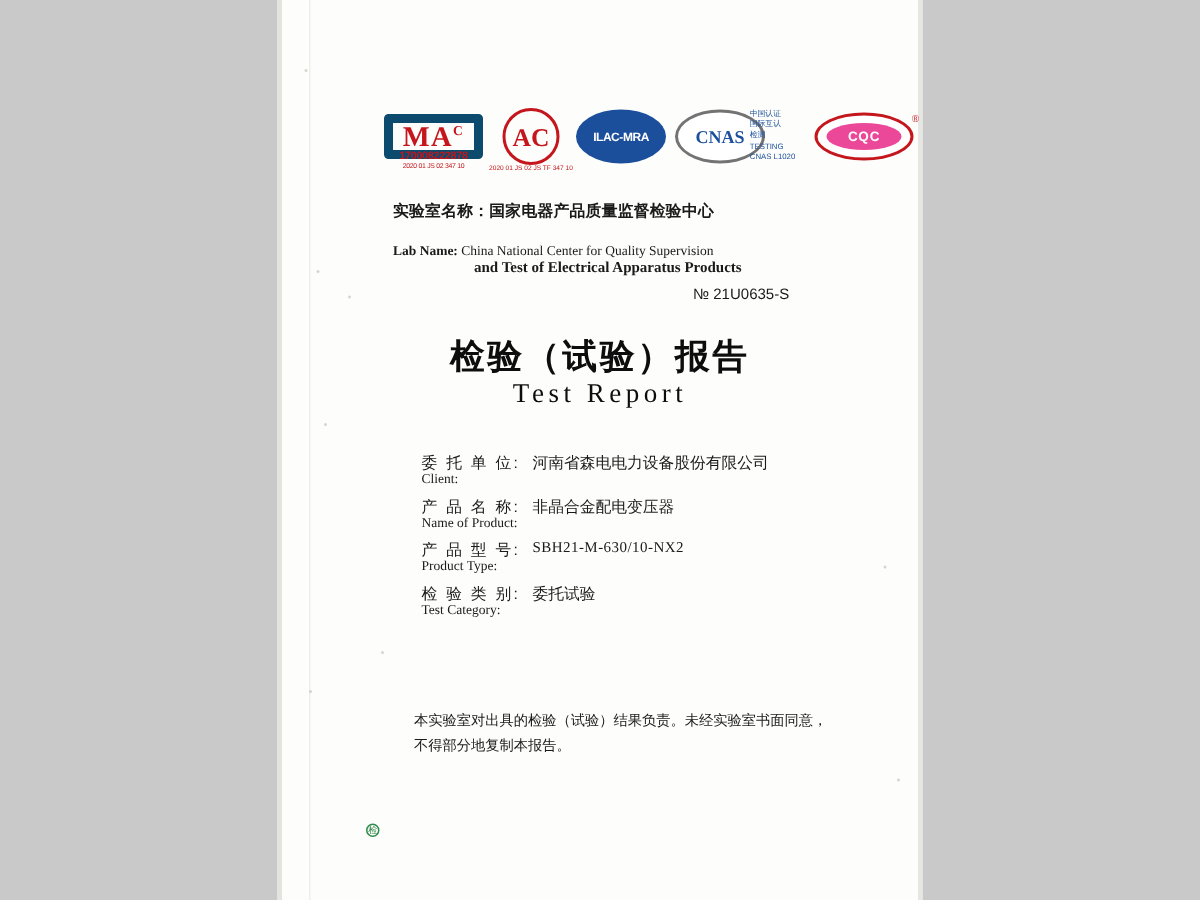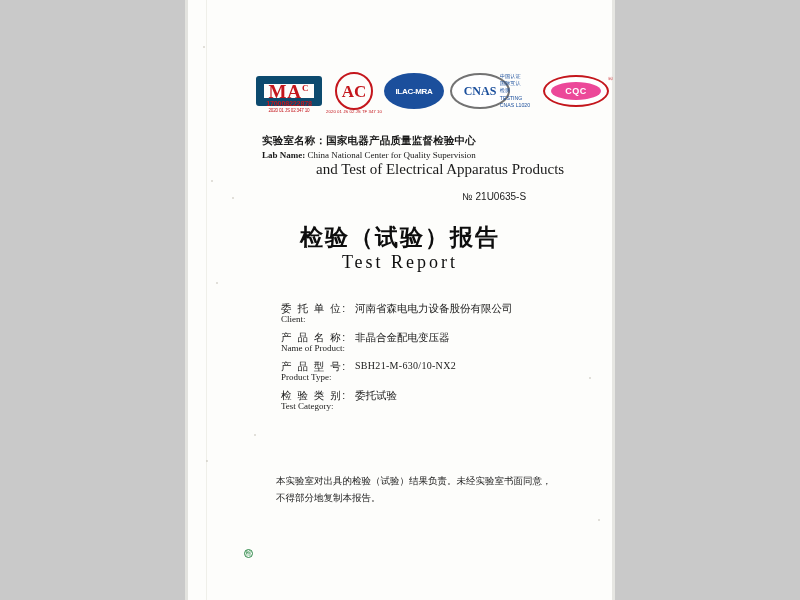--- a/index.html
+++ b/index.html
@@ -77,21 +77,21 @@
     display: flex;
     align-items: center;
     justify-content: center;
   }
 
   
   .logo-ma { left: 0px; width: 68px; }
   .ma-box {
     position: relative;
     width: 66px; height: 30px;
-    border: 8px solid #0c4a6e;
+    border: 6px solid #0c4a6e;
     border-radius: 3px;
     display: flex; align-items: center; justify-content: center;
     box-sizing: border-box;
   }
   .ma-text {
     font-family: "Liberation Serif", serif;
     font-weight: bold;
     font-size: 19px;
     color: #c4161c;
     letter-spacing: 1px;
@@ -225,34 +225,35 @@
   }
   .lab-row1 {
     font-family: "Liberation Sans", sans-serif;
     font-size: 10.5px;
     color: #1a1a1a;
     font-weight: bold;
     white-space: nowrap;
     letter-spacing: 0.2px;
   }
   .lab-row2 {
-    margin-top: 2px;
+    margin-top: 14px;
     font-family: "Liberation Serif", serif;
     font-size: 9px;
     color: #1a1a1a;
     white-space: nowrap;
   }
   .lab-row2 b { font-weight: bold; }
   .lab-row3 {
     margin-top: 1px;
     margin-left: 54px;
     font-family: "Liberation Serif", serif;
-    font-size: 15px;
-    color: #1a1a1a;
-    white-space: nowrap;
+    font-size: 10px;
+    color: #1a1a1a;
+    white-space: nowrap;
+    font-weight: bold;
   }
 
   
   .report-no {
     position: absolute;
     left: 462px;
     top: 191px;
     font-family: Liberation Sans, sans-serif;
     font-size: 10px;
     color: #1a1a1a;

